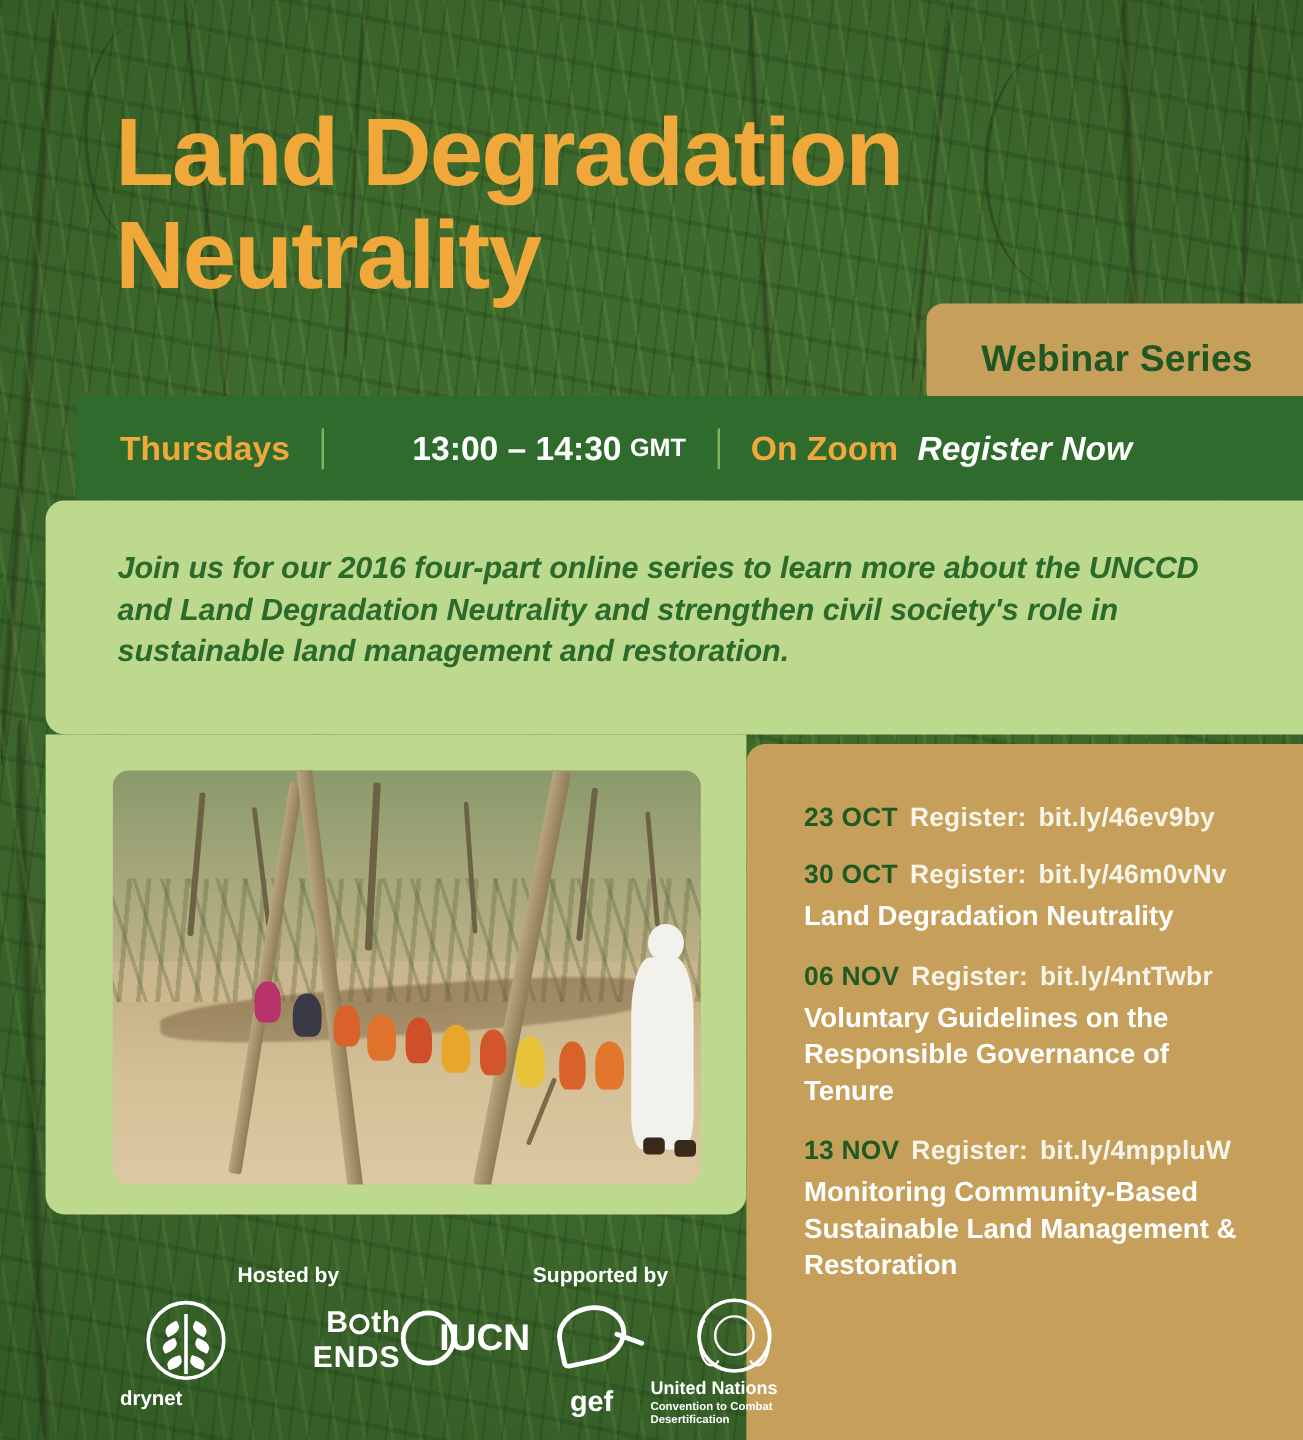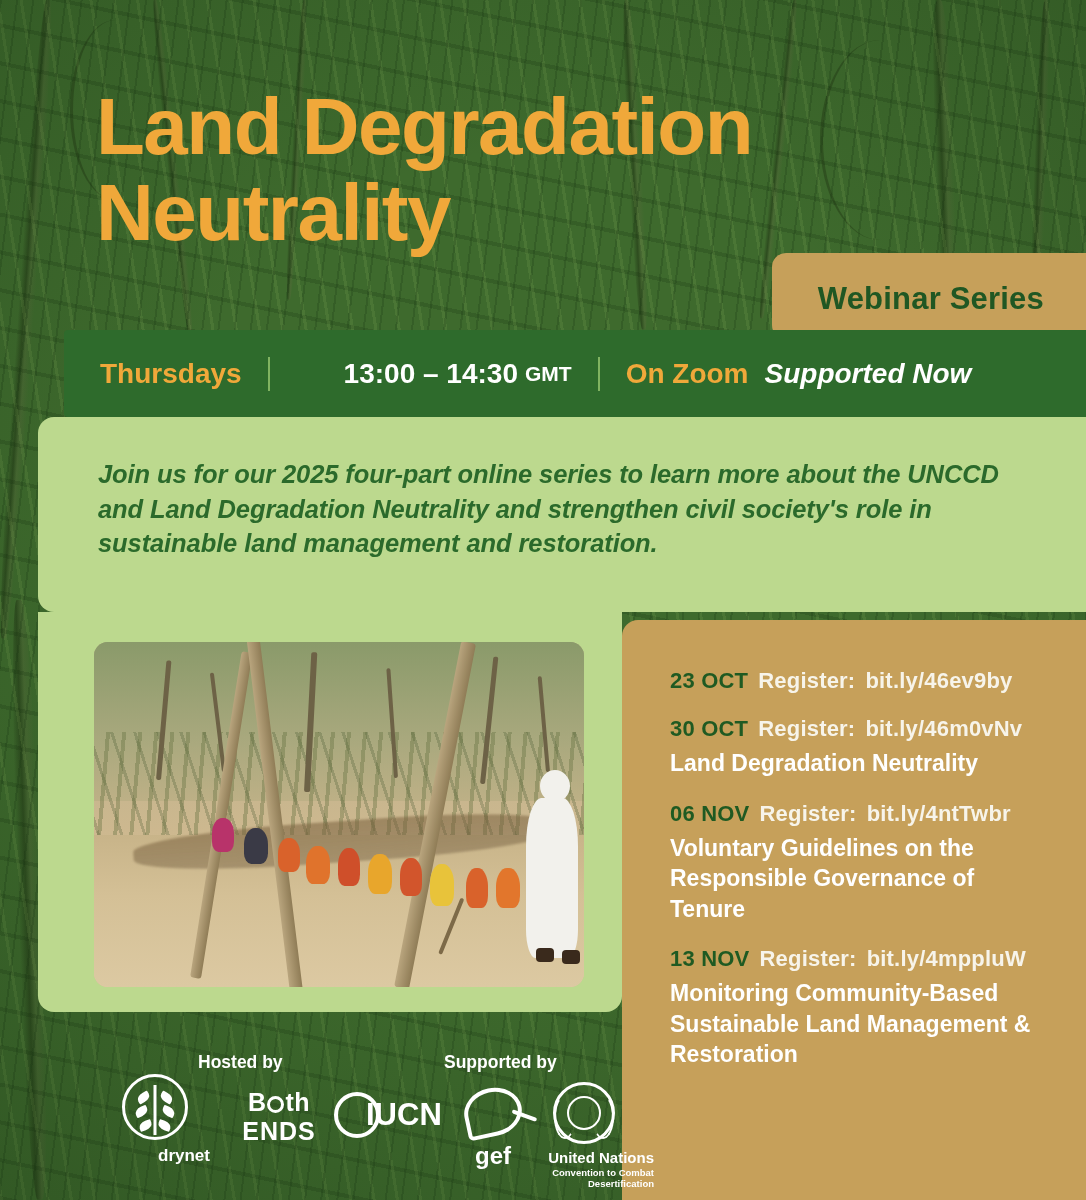--- a/index.html
+++ b/index.html
@@ -192,35 +192,35 @@
     width: 584px; height: 170px;
   }
   .logo-caption {
     position: absolute;
     font-size: 17.5px; font-weight: 800; color: #ffffff;
   }
   .cap-hosted { left: 160px; top: 22px; }
   .cap-supported { left: 406px; top: 22px; }
 
   .logo { position: absolute; color: #fff; }
-  .logo-drynet { left: 62px; top: 44px; width: 110px; text-align: right; }
+  .logo-drynet { left: 62px; top: 54px; width: 110px; text-align: left; }
   .drynet-circle {
     width: 66px; height: 66px; border-radius: 50%;
     border: 3.5px solid #ffffff; margin: 0 auto;
     position: relative; overflow: hidden;
   }
   .drynet-circle .leafline {
     position:absolute; left:50%; top:8px; width:3px; height:50px; background:#fff; transform: translateX(-50%);
   }
   .drynet-circle .leaf {
     position:absolute; width: 13px; height: 9px; background:#fff; border-radius: 60% 10% 60% 10%;
   }
   .drynet-word { margin-top: 6px; font-size: 17px; font-weight: 700; }
 
-  .logo-bothends { left: 186px; top: 58px; width: 110px; text-align: center; }
+  .logo-bothends { left: 186px; top: 58px; width: 110px; text-align: right; }
   .be-top { font-size: 25px; font-weight: 800; letter-spacing: .5px; }
   .be-bot { font-size: 25px; font-weight: 800; letter-spacing: 1px; }
   .be-ring {
     display:inline-block; width: 17px; height: 17px; border-radius: 50%;
     border: 3px solid #fff; vertical-align: -2px; margin: 0 1px;
   }
 
   .logo-iucn { left: 296px; top: 62px; }
   .iucn-ring {
     width: 46px; height: 46px; border-radius: 50%; border: 4px solid #fff;
@@ -232,23 +232,23 @@
   .gef-mark {
     width: 58px; height: 48px; margin: 0 auto;
     border: 4px solid #fff; border-radius: 50% 50% 50% 10%;
     transform: rotate(-12deg);
     position: relative;
   }
   .gef-mark:after {
     content:""; position:absolute; left: 42px; top: 28px; width: 26px; height: 4px;
     background:#fff; transform: rotate(32deg); border-radius: 2px;
   }
-  .gef-word { font-size: 24px; font-weight: 800; margin-top: 6px; }
-
-  .logo-un { left: 476px; top: 52px; width: 140px; text-align:right; }
+  .gef-word { font-size: 24px; font-weight: 800; margin-top: 19px; }
+
+  .logo-un { left: 504px; top: 52px; width: 140px; text-align:left; }
   .un-emblem {
     width: 62px; height: 62px; border-radius: 50%;
     border: 3px solid #fff; margin: 0 auto; position: relative;
   }
   .un-emblem .globe {
     position:absolute; inset: 11px; border-radius:50%; border: 2px solid #fff;
   }
   .un-emblem .leafL, .un-emblem .leafR {
     position:absolute; top: 10px; width: 22px; height: 44px;
     border: 2.5px solid #fff; border-radius: 50%;
@@ -288,25 +288,25 @@
     <span>Webinar Series</span>
   </div>
 
   <div class="info-bar">
     <span class="label">Thursdays</span>
     <span class="divider"></span>
     <span class="time">13:00 – 14:30</span>
     <span class="gmt">GMT</span>
     <span class="divider"></span>
     <span class="zoom">On Zoom</span>
-    <span class="register">Supported Now</span>
+    <span class="register">Register Now</span>
   </div>
 
   <div class="intro-panel">
-    <div class="intro-text">Join us for our 2025 four-part online series to learn more about the UNCCD and Land Degradation Neutrality and strengthen civil society's role in sustainable land management and restoration.</div>
+    <div class="intro-text">Join us for our 2016 four-part online series to learn more about the UNCCD and Land Degradation Neutrality and strengthen civil society's role in sustainable land management and restoration.</div>
   </div>
 
   <div class="photo-card">
     <div class="photo">
       <div class="ph-sky"></div>
       <div class="ph-hill"></div>
       <div class="ph-scrub"></div>
       <div class="ph-ground"></div>
       <div class="ph-trench"></div>
 

